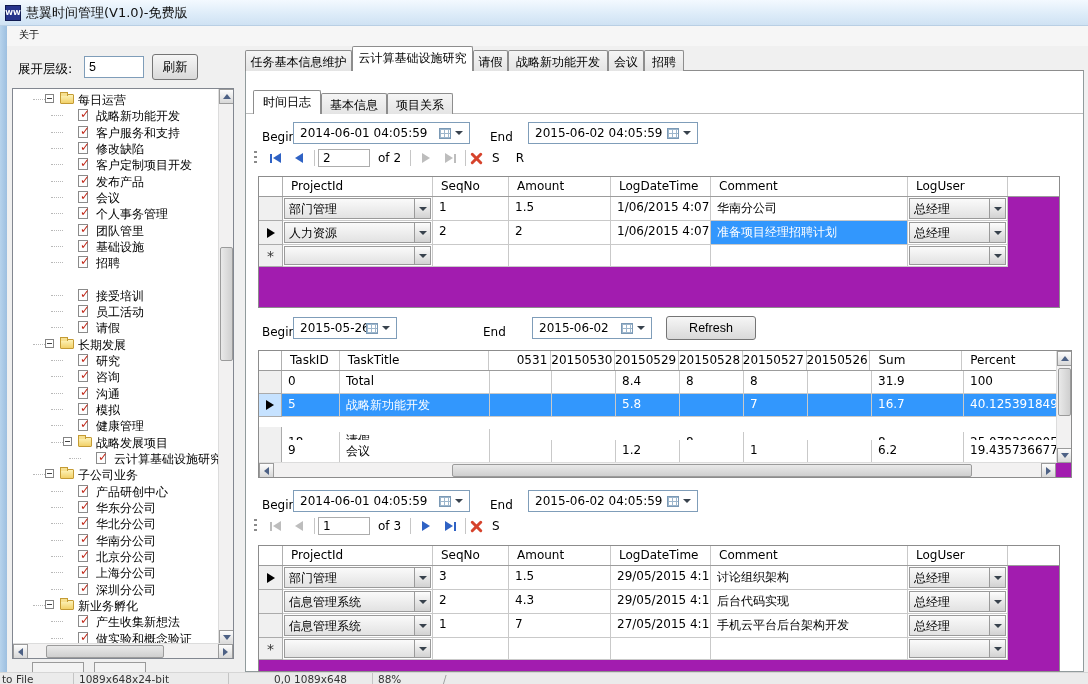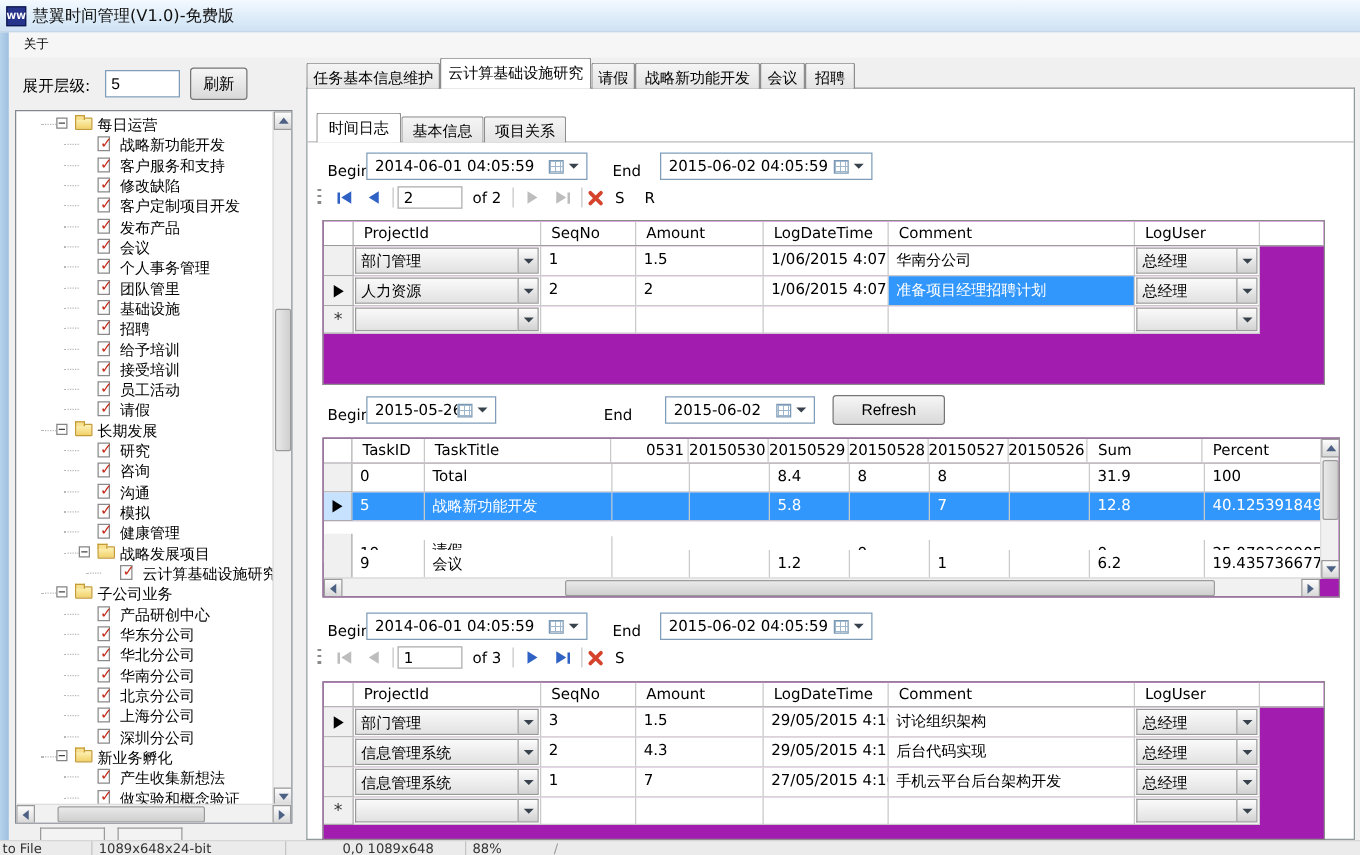--- a/index.html
+++ b/index.html
@@ -179,25 +179,20 @@
         <div class="tree-row" style="top: 149px;">
           <span class="connector" style="left: 38px; width: 12px; top: 8px;"></span>
           <span class="ic-task" style="left: 65px; top: 2px;"></span>
           <span class="tree-label" style="left: 83px;">基础设施</span>
         </div>
         <div class="tree-row" style="top: 165px;">
           <span class="connector" style="left: 38px; width: 12px; top: 8px;"></span>
           <span class="ic-task" style="left: 65px; top: 2px;"></span>
           <span class="tree-label" style="left: 83px;">招聘</span>
         </div>
-        <div class="tree-row" style="top: 182px;">
-          <span class="connector" style="left: 38px; width: 12px; top: 8px;"></span>
-          <span class="ic-task" style="left: 65px; top: 2px;"></span>
-          <span class="tree-label" style="left: 83px;">给予培训</span>
-        </div>
         <div class="tree-row" style="top: 198px;">
           <span class="connector" style="left: 38px; width: 12px; top: 8px;"></span>
           <span class="ic-task" style="left: 65px; top: 2px;"></span>
           <span class="tree-label" style="left: 83px;">接受培训</span>
         </div>
         <div class="tree-row" style="top: 214px;">
           <span class="connector" style="left: 38px; width: 12px; top: 8px;"></span>
           <span class="ic-task" style="left: 65px; top: 2px;"></span>
           <span class="tree-label" style="left: 83px;">员工活动</span>
         </div>
@@ -500,21 +495,21 @@
           <span class="sel-arrow"></span>
         </div>
         <div class="g-cell cell-sel" style="width: 58px;">5</div>
         <div class="g-cell cell-sel" style="width: 150px;">战略新功能开发</div>
         <div class="g-cell cell-sel" style="width: 62px;"></div>
         <div class="g-cell cell-sel" style="width: 64px;"></div>
         <div class="g-cell cell-sel" style="width: 64px;">5.8</div>
         <div class="g-cell cell-sel" style="width: 64px;"></div>
         <div class="g-cell cell-sel" style="width: 64px;">7</div>
         <div class="g-cell cell-sel" style="width: 64px;"></div>
-        <div class="g-cell cell-sel" style="width: 92px;">12.8</div>
+        <div class="g-cell cell-sel" style="width: 92px;">16.7</div>
         <div class="g-cell cell-sel" style="width: 95px;">40.12539184952...</div>
       </div>
       <div class="g-row" style="top: 66px; height: 33px; width: 800px; align-items: flex-end;">
         <div class="g-cell g-rowhdr" style="width: 23px; height: 23px;"></div>
         <div class="g-cell" style="width: 58px;">18</div>
         <div class="g-cell" style="width: 150px;">请假</div>
         <div class="g-cell" style="width: 62px;"></div>
         <div class="g-cell" style="width: 64px;"></div>
         <div class="g-cell" style="width: 64px;"></div>
         <div class="g-cell" style="width: 64px;">8</div>

